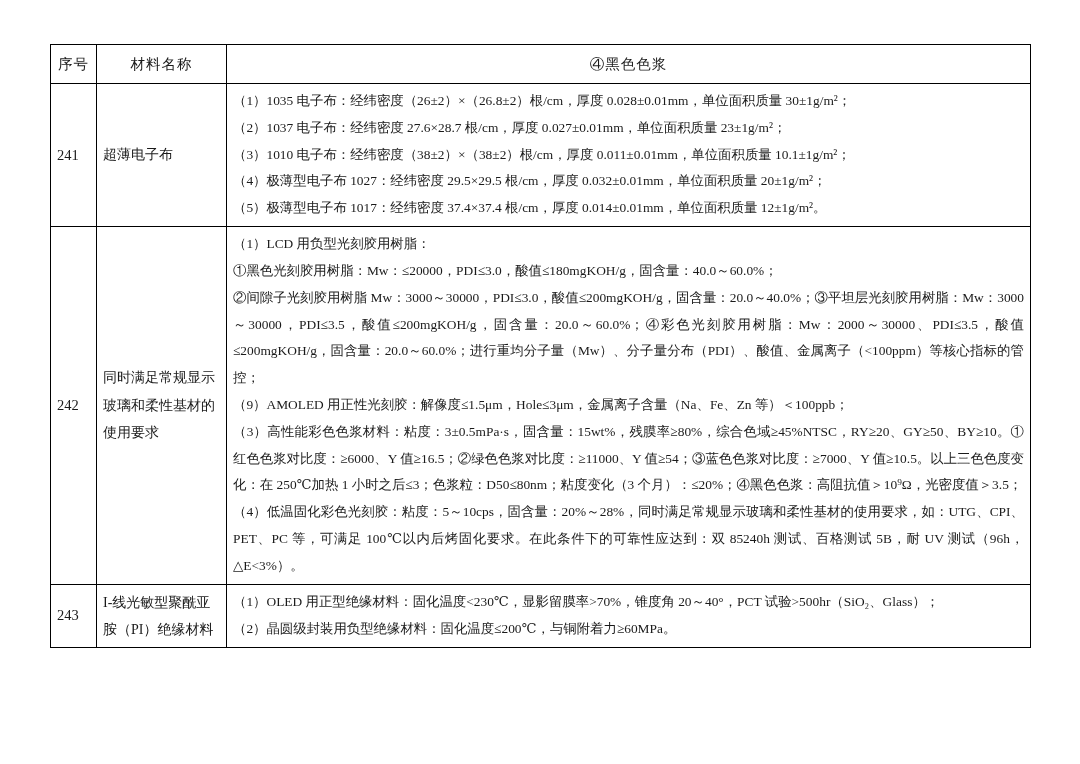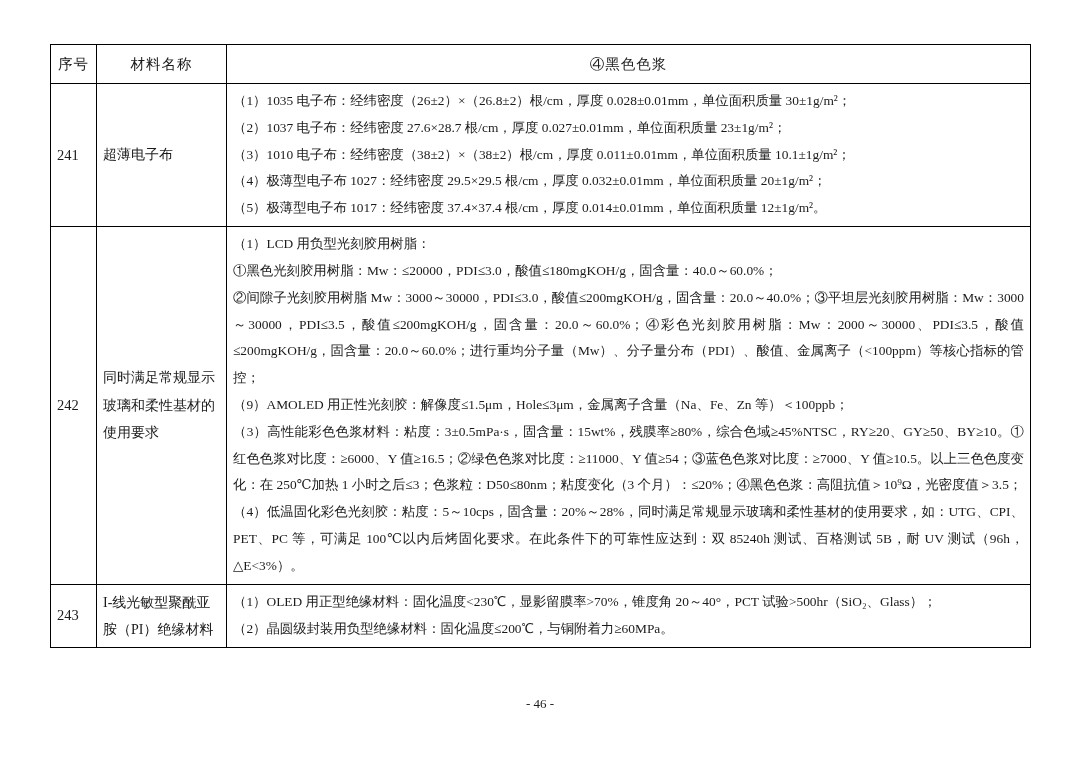--- a/index.html
+++ b/index.html
@@ -59,21 +59,20 @@
   }
   td.req {
     font-size: 13.4px;
     line-height: 2.0;
     text-align: justify;
     vertical-align: top;
     padding: 8px 10px 8px 10px;
   }
   td.req.mid {
     vertical-align: middle;
-    font-family: Liberation Serif, serif;
   }
   .req-line {
     display: block;
     white-space: normal;
   }
   .footer {
     position: absolute;
     left: 0;
     right: 0;
     bottom: 52px;
@@ -128,14 +127,13 @@
         <td class="no">243</td>
         <td class="name">I-线光敏型聚酰亚胺（PI）绝缘材料</td>
         <td class="req mid">
           <span class="req-line">（1）OLED 用正型绝缘材料：固化温度&lt;230℃，显影留膜率&gt;70%，锥度角 20～40°，PCT 试验&gt;500hr（SiO₂、Glass）；</span>
           <span class="req-line">（2）晶圆级封装用负型绝缘材料：固化温度≤200℃，与铜附着力≥60MPa。</span>
         </td>
       </tr>
     </tbody>
   </table>
 
-  <div class="footer">- 46 -</div>
 </div>
 
 </body></html>

